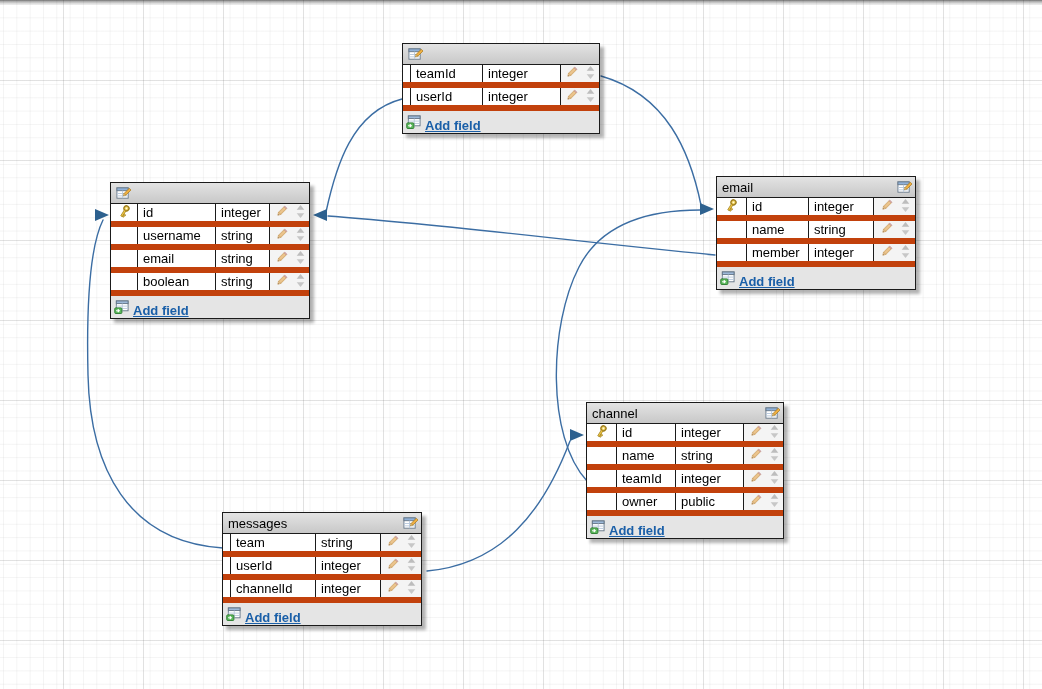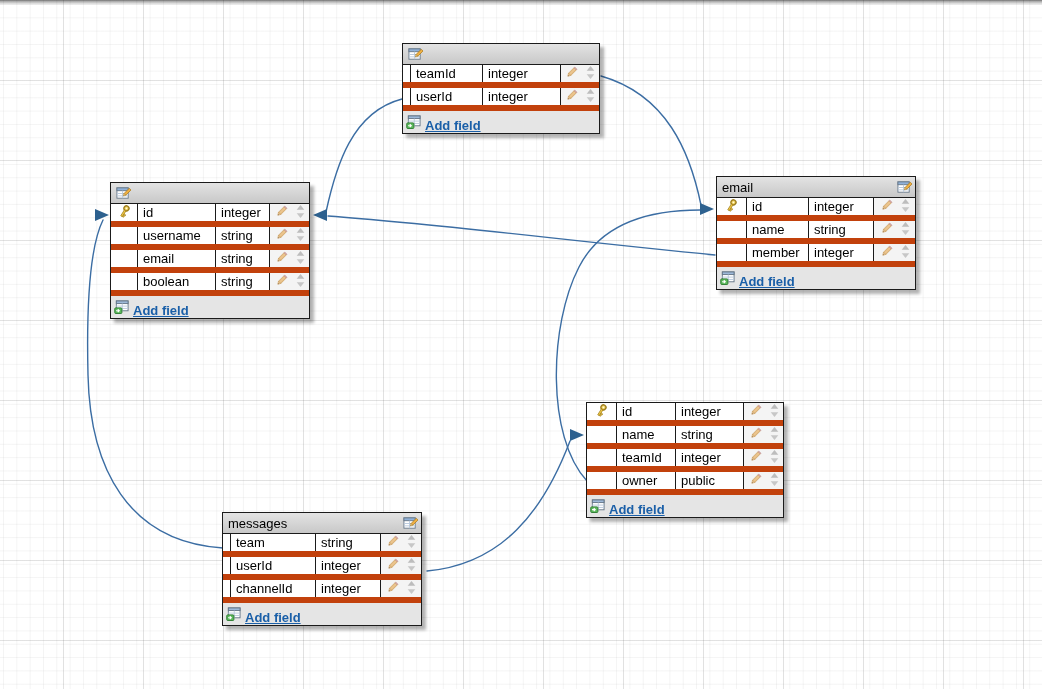--- a/index.html
+++ b/index.html
@@ -416,168 +416,76 @@
     <line x1="8.8" y1="3.8" x2="8.8" y2="11.5" stroke="#b9c9dc"></line>
     <rect x="0.8" y="8.4" width="7.6" height="6" rx="1" fill="#5cb85c" stroke="#2e7d32" stroke-width="1"></rect>
     <path d="M 2.2,11.4 h 3.2 m -1.4,-1.6 l 1.6,1.6 l -1.6,1.6" stroke="#fff" stroke-width="1.2" fill="none"></path>
   </svg>
 </span>
       <a class="addlink">Add field</a>
     </div>
   </div>
 
   <div class="table tbl-channel" style="left:586px; top:402px; width:198px;">
-    <div class="trow">
-      <span class="c key">
-          <span>
-  <svg width="15" height="15" viewBox="0 0 16 16">
-    <g transform="rotate(32 8 8)">
-      <circle cx="8" cy="4.1" r="2.7" fill="#f5d563" stroke="#9c7c1c" stroke-width="1.5"></circle>
-      <circle cx="8" cy="4.1" r="0.9" fill="#fffbe0"></circle>
-      <rect x="7" y="6.4" width="2" height="7.6" fill="#f0c743" stroke="#9c7c1c" stroke-width="0.7"></rect>
-      <rect x="8.9" y="10.4" width="2.2" height="1.4" fill="#f0c743" stroke="#9c7c1c" stroke-width="0.6"></rect>
-      <rect x="8.9" y="12.5" width="1.6" height="1.2" fill="#f0c743" stroke="#9c7c1c" stroke-width="0.6"></rect>
-    </g>
-  </svg>
-</span>
-        </span>
-      <span class="c name">id</span>
-      <span class="c type">integer</span>
-      <span class="c ctrl">
-          <span>
-  <svg width="13" height="13" viewBox="0 0 14 14">
-    <g transform="rotate(45 7 7)">
-      <rect x="5.3" y="1.4" width="3.4" height="8.4" fill="#f3cf9a" stroke="#c79b5d" stroke-width="0.8"></rect>
-      <line x1="6.45" y1="1.4" x2="6.45" y2="9.8" stroke="#e0b379" stroke-width="0.7"></line>
-      <line x1="7.6" y1="1.4" x2="7.6" y2="9.8" stroke="#e0b379" stroke-width="0.7"></line>
-      <polygon points="5.3,9.8 8.7,9.8 7,12.6" fill="#efd0a4" stroke="#c79b5d" stroke-width="0.7"></polygon>
-      <polygon points="6.4,11.6 7.6,11.6 7,12.6" fill="#6b5134"></polygon>
-      <rect x="5.3" y="0.3" width="3.4" height="1.1" fill="#dcaeae" stroke="#b98888" stroke-width="0.5"></rect>
-    </g>
-  </svg>
-</span>
-          <span>
-  <svg width="9" height="15" viewBox="0 0 9 15">
-    <polygon points="4.5,1 8.3,5.8 0.7,5.8" fill="#bdbdbd"></polygon>
-    <polygon points="4.5,14 8.3,9.2 0.7,9.2" fill="#c7c7c7"></polygon>
-  </svg>
-</span>
-        </span>
-    </div>
-    <div class="trow">
-      <span class="c key"></span>
-      <span class="c name">name</span>
-      <span class="c type">string</span>
-      <span class="c ctrl">
-          <span>
-  <svg width="13" height="13" viewBox="0 0 14 14">
-    <g transform="rotate(45 7 7)">
-      <rect x="5.3" y="1.4" width="3.4" height="8.4" fill="#f3cf9a" stroke="#c79b5d" stroke-width="0.8"></rect>
-      <line x1="6.45" y1="1.4" x2="6.45" y2="9.8" stroke="#e0b379" stroke-width="0.7"></line>
-      <line x1="7.6" y1="1.4" x2="7.6" y2="9.8" stroke="#e0b379" stroke-width="0.7"></line>
-      <polygon points="5.3,9.8 8.7,9.8 7,12.6" fill="#efd0a4" stroke="#c79b5d" stroke-width="0.7"></polygon>
-      <polygon points="6.4,11.6 7.6,11.6 7,12.6" fill="#6b5134"></polygon>
-      <rect x="5.3" y="0.3" width="3.4" height="1.1" fill="#dcaeae" stroke="#b98888" stroke-width="0.5"></rect>
-    </g>
-  </svg>
-</span>
-          <span>
-  <svg width="9" height="15" viewBox="0 0 9 15">
-    <polygon points="4.5,1 8.3,5.8 0.7,5.8" fill="#bdbdbd"></polygon>
-    <polygon points="4.5,14 8.3,9.2 0.7,9.2" fill="#c7c7c7"></polygon>
-  </svg>
-</span>
-        </span>
-    </div>
-    <div class="trow">
-      <span class="c key"></span>
-      <span class="c name">teamId</span>
-      <span class="c type">integer</span>
-      <span class="c ctrl">
-          <span>
-  <svg width="13" height="13" viewBox="0 0 14 14">
-    <g transform="rotate(45 7 7)">
-      <rect x="5.3" y="1.4" width="3.4" height="8.4" fill="#f3cf9a" stroke="#c79b5d" stroke-width="0.8"></rect>
-      <line x1="6.45" y1="1.4" x2="6.45" y2="9.8" stroke="#e0b379" stroke-width="0.7"></line>
-      <line x1="7.6" y1="1.4" x2="7.6" y2="9.8" stroke="#e0b379" stroke-width="0.7"></line>
-      <polygon points="5.3,9.8 8.7,9.8 7,12.6" fill="#efd0a4" stroke="#c79b5d" stroke-width="0.7"></polygon>
-      <polygon points="6.4,11.6 7.6,11.6 7,12.6" fill="#6b5134"></polygon>
-      <rect x="5.3" y="0.3" width="3.4" height="1.1" fill="#dcaeae" stroke="#b98888" stroke-width="0.5"></rect>
-    </g>
-  </svg>
-</span>
-          <span>
-  <svg width="9" height="15" viewBox="0 0 9 15">
-    <polygon points="4.5,1 8.3,5.8 0.7,5.8" fill="#bdbdbd"></polygon>
-    <polygon points="4.5,14 8.3,9.2 0.7,9.2" fill="#c7c7c7"></polygon>
-  </svg>
-</span>
-        </span>
-    </div>
-    <div class="trow">
-      <span class="c key"></span>
-      <span class="c name">owner</span>
-      <span class="c type">public</span>
-      <span class="c ctrl">
-          <span>
-  <svg width="13" height="13" viewBox="0 0 14 14">
-    <g transform="rotate(45 7 7)">
-      <rect x="5.3" y="1.4" width="3.4" height="8.4" fill="#f3cf9a" stroke="#c79b5d" stroke-width="0.8"></rect>
-      <line x1="6.45" y1="1.4" x2="6.45" y2="9.8" stroke="#e0b379" stroke-width="0.7"></line>
-      <line x1="7.6" y1="1.4" x2="7.6" y2="9.8" stroke="#e0b379" stroke-width="0.7"></line>
-      <polygon points="5.3,9.8 8.7,9.8 7,12.6" fill="#efd0a4" stroke="#c79b5d" stroke-width="0.7"></polygon>
-      <polygon points="6.4,11.6 7.6,11.6 7,12.6" fill="#6b5134"></polygon>
-      <rect x="5.3" y="0.3" width="3.4" height="1.1" fill="#dcaeae" stroke="#b98888" stroke-width="0.5"></rect>
-    </g>
-  </svg>
-</span>
-          <span>
-  <svg width="9" height="15" viewBox="0 0 9 15">
-    <polygon points="4.5,1 8.3,5.8 0.7,5.8" fill="#bdbdbd"></polygon>
-    <polygon points="4.5,14 8.3,9.2 0.7,9.2" fill="#c7c7c7"></polygon>
-  </svg>
-</span>
-        </span>
-    </div>
-    <div class="addrow">
-      <span>
-  <svg width="15" height="15" viewBox="0 0 16 16">
-    <rect x="2.5" y="1" width="12.5" height="10.5" fill="#fff" stroke="#667788" stroke-width="1"></rect>
-    <rect x="2.5" y="1" width="12.5" height="2.8" fill="#9db9d9" stroke="#667788" stroke-width="1"></rect>
-    <line x1="2.5" y1="6.5" x2="15" y2="6.5" stroke="#b9c9dc"></line>
-    <line x1="2.5" y1="9" x2="15" y2="9" stroke="#b9c9dc"></line>
-    <line x1="8.8" y1="3.8" x2="8.8" y2="11.5" stroke="#b9c9dc"></line>
-    <rect x="0.8" y="8.4" width="7.6" height="6" rx="1" fill="#5cb85c" stroke="#2e7d32" stroke-width="1"></rect>
-    <path d="M 2.2,11.4 h 3.2 m -1.4,-1.6 l 1.6,1.6 l -1.6,1.6" stroke="#fff" stroke-width="1.2" fill="none"></path>
-  </svg>
-</span>
-      <a class="addlink">Add field</a>
-    </div>
-  </div>
-
-  <div class="table tbl-messages" style="left:222px; top:512px; width:200px;">
     <div class="thead">
-      <span class="ttitle">messages</span>
+      <span class="ttitle">channel</span>
       <span class="ticon">
   <svg width="15" height="15" viewBox="0 0 16 16">
     <rect x="1" y="2" width="12" height="11" fill="#fff" stroke="#6b7b8c" stroke-width="1"></rect>
     <rect x="1" y="2" width="12" height="3" fill="#8fb1d9" stroke="#6b7b8c" stroke-width="1"></rect>
     <line x1="1" y1="8" x2="13" y2="8" stroke="#b9c9dc"></line>
     <line x1="1" y1="10.5" x2="13" y2="10.5" stroke="#b9c9dc"></line>
     <line x1="7" y1="5" x2="7" y2="13" stroke="#b9c9dc"></line>
     <g transform="rotate(45 11 7)">
       <rect x="10" y="1.5" width="2.6" height="8" fill="#f0b043" stroke="#a87818" stroke-width="0.7"></rect>
       <polygon points="10,9.5 12.6,9.5 11.3,11.8" fill="#f5d9a8" stroke="#a87818" stroke-width="0.6"></polygon>
     </g>
   </svg>
 </span>
     </div>
     <div class="trow">
-      <span class="c key"></span>
-      <span class="c name">team</span>
+      <span class="c key">
+          <span>
+  <svg width="15" height="15" viewBox="0 0 16 16">
+    <g transform="rotate(32 8 8)">
+      <circle cx="8" cy="4.1" r="2.7" fill="#f5d563" stroke="#9c7c1c" stroke-width="1.5"></circle>
+      <circle cx="8" cy="4.1" r="0.9" fill="#fffbe0"></circle>
+      <rect x="7" y="6.4" width="2" height="7.6" fill="#f0c743" stroke="#9c7c1c" stroke-width="0.7"></rect>
+      <rect x="8.9" y="10.4" width="2.2" height="1.4" fill="#f0c743" stroke="#9c7c1c" stroke-width="0.6"></rect>
+      <rect x="8.9" y="12.5" width="1.6" height="1.2" fill="#f0c743" stroke="#9c7c1c" stroke-width="0.6"></rect>
+    </g>
+  </svg>
+</span>
+        </span>
+      <span class="c name">id</span>
+      <span class="c type">integer</span>
+      <span class="c ctrl">
+          <span>
+  <svg width="13" height="13" viewBox="0 0 14 14">
+    <g transform="rotate(45 7 7)">
+      <rect x="5.3" y="1.4" width="3.4" height="8.4" fill="#f3cf9a" stroke="#c79b5d" stroke-width="0.8"></rect>
+      <line x1="6.45" y1="1.4" x2="6.45" y2="9.8" stroke="#e0b379" stroke-width="0.7"></line>
+      <line x1="7.6" y1="1.4" x2="7.6" y2="9.8" stroke="#e0b379" stroke-width="0.7"></line>
+      <polygon points="5.3,9.8 8.7,9.8 7,12.6" fill="#efd0a4" stroke="#c79b5d" stroke-width="0.7"></polygon>
+      <polygon points="6.4,11.6 7.6,11.6 7,12.6" fill="#6b5134"></polygon>
+      <rect x="5.3" y="0.3" width="3.4" height="1.1" fill="#dcaeae" stroke="#b98888" stroke-width="0.5"></rect>
+    </g>
+  </svg>
+</span>
+          <span>
+  <svg width="9" height="15" viewBox="0 0 9 15">
+    <polygon points="4.5,1 8.3,5.8 0.7,5.8" fill="#bdbdbd"></polygon>
+    <polygon points="4.5,14 8.3,9.2 0.7,9.2" fill="#c7c7c7"></polygon>
+  </svg>
+</span>
+        </span>
+    </div>
+    <div class="trow">
+      <span class="c key"></span>
+      <span class="c name">name</span>
       <span class="c type">string</span>
       <span class="c ctrl">
           <span>
   <svg width="13" height="13" viewBox="0 0 14 14">
     <g transform="rotate(45 7 7)">
       <rect x="5.3" y="1.4" width="3.4" height="8.4" fill="#f3cf9a" stroke="#c79b5d" stroke-width="0.8"></rect>
       <line x1="6.45" y1="1.4" x2="6.45" y2="9.8" stroke="#e0b379" stroke-width="0.7"></line>
       <line x1="7.6" y1="1.4" x2="7.6" y2="9.8" stroke="#e0b379" stroke-width="0.7"></line>
       <polygon points="5.3,9.8 8.7,9.8 7,12.6" fill="#efd0a4" stroke="#c79b5d" stroke-width="0.7"></polygon>
       <polygon points="6.4,11.6 7.6,11.6 7,12.6" fill="#6b5134"></polygon>
@@ -588,47 +496,47 @@
           <span>
   <svg width="9" height="15" viewBox="0 0 9 15">
     <polygon points="4.5,1 8.3,5.8 0.7,5.8" fill="#bdbdbd"></polygon>
     <polygon points="4.5,14 8.3,9.2 0.7,9.2" fill="#c7c7c7"></polygon>
   </svg>
 </span>
         </span>
     </div>
     <div class="trow">
       <span class="c key"></span>
-      <span class="c name">userId</span>
-      <span class="c type">integer</span>
-      <span class="c ctrl">
-          <span>
-  <svg width="13" height="13" viewBox="0 0 14 14">
-    <g transform="rotate(45 7 7)">
-      <rect x="5.3" y="1.4" width="3.4" height="8.4" fill="#f3cf9a" stroke="#c79b5d" stroke-width="0.8"></rect>
-      <line x1="6.45" y1="1.4" x2="6.45" y2="9.8" stroke="#e0b379" stroke-width="0.7"></line>
-      <line x1="7.6" y1="1.4" x2="7.6" y2="9.8" stroke="#e0b379" stroke-width="0.7"></line>
-      <polygon points="5.3,9.8 8.7,9.8 7,12.6" fill="#efd0a4" stroke="#c79b5d" stroke-width="0.7"></polygon>
-      <polygon points="6.4,11.6 7.6,11.6 7,12.6" fill="#6b5134"></polygon>
-      <rect x="5.3" y="0.3" width="3.4" height="1.1" fill="#dcaeae" stroke="#b98888" stroke-width="0.5"></rect>
-    </g>
-  </svg>
-</span>
-          <span>
-  <svg width="9" height="15" viewBox="0 0 9 15">
-    <polygon points="4.5,1 8.3,5.8 0.7,5.8" fill="#bdbdbd"></polygon>
-    <polygon points="4.5,14 8.3,9.2 0.7,9.2" fill="#c7c7c7"></polygon>
-  </svg>
-</span>
-        </span>
-    </div>
-    <div class="trow">
-      <span class="c key"></span>
-      <span class="c name">channelId</span>
-      <span class="c type">integer</span>
+      <span class="c name">teamId</span>
+      <span class="c type">integer</span>
+      <span class="c ctrl">
+          <span>
+  <svg width="13" height="13" viewBox="0 0 14 14">
+    <g transform="rotate(45 7 7)">
+      <rect x="5.3" y="1.4" width="3.4" height="8.4" fill="#f3cf9a" stroke="#c79b5d" stroke-width="0.8"></rect>
+      <line x1="6.45" y1="1.4" x2="6.45" y2="9.8" stroke="#e0b379" stroke-width="0.7"></line>
+      <line x1="7.6" y1="1.4" x2="7.6" y2="9.8" stroke="#e0b379" stroke-width="0.7"></line>
+      <polygon points="5.3,9.8 8.7,9.8 7,12.6" fill="#efd0a4" stroke="#c79b5d" stroke-width="0.7"></polygon>
+      <polygon points="6.4,11.6 7.6,11.6 7,12.6" fill="#6b5134"></polygon>
+      <rect x="5.3" y="0.3" width="3.4" height="1.1" fill="#dcaeae" stroke="#b98888" stroke-width="0.5"></rect>
+    </g>
+  </svg>
+</span>
+          <span>
+  <svg width="9" height="15" viewBox="0 0 9 15">
+    <polygon points="4.5,1 8.3,5.8 0.7,5.8" fill="#bdbdbd"></polygon>
+    <polygon points="4.5,14 8.3,9.2 0.7,9.2" fill="#c7c7c7"></polygon>
+  </svg>
+</span>
+        </span>
+    </div>
+    <div class="trow">
+      <span class="c key"></span>
+      <span class="c name">owner</span>
+      <span class="c type">public</span>
       <span class="c ctrl">
           <span>
   <svg width="13" height="13" viewBox="0 0 14 14">
     <g transform="rotate(45 7 7)">
       <rect x="5.3" y="1.4" width="3.4" height="8.4" fill="#f3cf9a" stroke="#c79b5d" stroke-width="0.8"></rect>
       <line x1="6.45" y1="1.4" x2="6.45" y2="9.8" stroke="#e0b379" stroke-width="0.7"></line>
       <line x1="7.6" y1="1.4" x2="7.6" y2="9.8" stroke="#e0b379" stroke-width="0.7"></line>
       <polygon points="5.3,9.8 8.7,9.8 7,12.6" fill="#efd0a4" stroke="#c79b5d" stroke-width="0.7"></polygon>
       <polygon points="6.4,11.6 7.6,11.6 7,12.6" fill="#6b5134"></polygon>
       <rect x="5.3" y="0.3" width="3.4" height="1.1" fill="#dcaeae" stroke="#b98888" stroke-width="0.5"></rect>
@@ -651,13 +559,121 @@
     <line x1="2.5" y1="6.5" x2="15" y2="6.5" stroke="#b9c9dc"></line>
     <line x1="2.5" y1="9" x2="15" y2="9" stroke="#b9c9dc"></line>
     <line x1="8.8" y1="3.8" x2="8.8" y2="11.5" stroke="#b9c9dc"></line>
     <rect x="0.8" y="8.4" width="7.6" height="6" rx="1" fill="#5cb85c" stroke="#2e7d32" stroke-width="1"></rect>
     <path d="M 2.2,11.4 h 3.2 m -1.4,-1.6 l 1.6,1.6 l -1.6,1.6" stroke="#fff" stroke-width="1.2" fill="none"></path>
   </svg>
 </span>
       <a class="addlink">Add field</a>
     </div>
   </div>
+
+  <div class="table tbl-messages" style="left:222px; top:512px; width:200px;">
+    <div class="thead">
+      <span class="ttitle">messages</span>
+      <span class="ticon">
+  <svg width="15" height="15" viewBox="0 0 16 16">
+    <rect x="1" y="2" width="12" height="11" fill="#fff" stroke="#6b7b8c" stroke-width="1"></rect>
+    <rect x="1" y="2" width="12" height="3" fill="#8fb1d9" stroke="#6b7b8c" stroke-width="1"></rect>
+    <line x1="1" y1="8" x2="13" y2="8" stroke="#b9c9dc"></line>
+    <line x1="1" y1="10.5" x2="13" y2="10.5" stroke="#b9c9dc"></line>
+    <line x1="7" y1="5" x2="7" y2="13" stroke="#b9c9dc"></line>
+    <g transform="rotate(45 11 7)">
+      <rect x="10" y="1.5" width="2.6" height="8" fill="#f0b043" stroke="#a87818" stroke-width="0.7"></rect>
+      <polygon points="10,9.5 12.6,9.5 11.3,11.8" fill="#f5d9a8" stroke="#a87818" stroke-width="0.6"></polygon>
+    </g>
+  </svg>
+</span>
+    </div>
+    <div class="trow">
+      <span class="c key"></span>
+      <span class="c name">team</span>
+      <span class="c type">string</span>
+      <span class="c ctrl">
+          <span>
+  <svg width="13" height="13" viewBox="0 0 14 14">
+    <g transform="rotate(45 7 7)">
+      <rect x="5.3" y="1.4" width="3.4" height="8.4" fill="#f3cf9a" stroke="#c79b5d" stroke-width="0.8"></rect>
+      <line x1="6.45" y1="1.4" x2="6.45" y2="9.8" stroke="#e0b379" stroke-width="0.7"></line>
+      <line x1="7.6" y1="1.4" x2="7.6" y2="9.8" stroke="#e0b379" stroke-width="0.7"></line>
+      <polygon points="5.3,9.8 8.7,9.8 7,12.6" fill="#efd0a4" stroke="#c79b5d" stroke-width="0.7"></polygon>
+      <polygon points="6.4,11.6 7.6,11.6 7,12.6" fill="#6b5134"></polygon>
+      <rect x="5.3" y="0.3" width="3.4" height="1.1" fill="#dcaeae" stroke="#b98888" stroke-width="0.5"></rect>
+    </g>
+  </svg>
+</span>
+          <span>
+  <svg width="9" height="15" viewBox="0 0 9 15">
+    <polygon points="4.5,1 8.3,5.8 0.7,5.8" fill="#bdbdbd"></polygon>
+    <polygon points="4.5,14 8.3,9.2 0.7,9.2" fill="#c7c7c7"></polygon>
+  </svg>
+</span>
+        </span>
+    </div>
+    <div class="trow">
+      <span class="c key"></span>
+      <span class="c name">userId</span>
+      <span class="c type">integer</span>
+      <span class="c ctrl">
+          <span>
+  <svg width="13" height="13" viewBox="0 0 14 14">
+    <g transform="rotate(45 7 7)">
+      <rect x="5.3" y="1.4" width="3.4" height="8.4" fill="#f3cf9a" stroke="#c79b5d" stroke-width="0.8"></rect>
+      <line x1="6.45" y1="1.4" x2="6.45" y2="9.8" stroke="#e0b379" stroke-width="0.7"></line>
+      <line x1="7.6" y1="1.4" x2="7.6" y2="9.8" stroke="#e0b379" stroke-width="0.7"></line>
+      <polygon points="5.3,9.8 8.7,9.8 7,12.6" fill="#efd0a4" stroke="#c79b5d" stroke-width="0.7"></polygon>
+      <polygon points="6.4,11.6 7.6,11.6 7,12.6" fill="#6b5134"></polygon>
+      <rect x="5.3" y="0.3" width="3.4" height="1.1" fill="#dcaeae" stroke="#b98888" stroke-width="0.5"></rect>
+    </g>
+  </svg>
+</span>
+          <span>
+  <svg width="9" height="15" viewBox="0 0 9 15">
+    <polygon points="4.5,1 8.3,5.8 0.7,5.8" fill="#bdbdbd"></polygon>
+    <polygon points="4.5,14 8.3,9.2 0.7,9.2" fill="#c7c7c7"></polygon>
+  </svg>
+</span>
+        </span>
+    </div>
+    <div class="trow">
+      <span class="c key"></span>
+      <span class="c name">channelId</span>
+      <span class="c type">integer</span>
+      <span class="c ctrl">
+          <span>
+  <svg width="13" height="13" viewBox="0 0 14 14">
+    <g transform="rotate(45 7 7)">
+      <rect x="5.3" y="1.4" width="3.4" height="8.4" fill="#f3cf9a" stroke="#c79b5d" stroke-width="0.8"></rect>
+      <line x1="6.45" y1="1.4" x2="6.45" y2="9.8" stroke="#e0b379" stroke-width="0.7"></line>
+      <line x1="7.6" y1="1.4" x2="7.6" y2="9.8" stroke="#e0b379" stroke-width="0.7"></line>
+      <polygon points="5.3,9.8 8.7,9.8 7,12.6" fill="#efd0a4" stroke="#c79b5d" stroke-width="0.7"></polygon>
+      <polygon points="6.4,11.6 7.6,11.6 7,12.6" fill="#6b5134"></polygon>
+      <rect x="5.3" y="0.3" width="3.4" height="1.1" fill="#dcaeae" stroke="#b98888" stroke-width="0.5"></rect>
+    </g>
+  </svg>
+</span>
+          <span>
+  <svg width="9" height="15" viewBox="0 0 9 15">
+    <polygon points="4.5,1 8.3,5.8 0.7,5.8" fill="#bdbdbd"></polygon>
+    <polygon points="4.5,14 8.3,9.2 0.7,9.2" fill="#c7c7c7"></polygon>
+  </svg>
+</span>
+        </span>
+    </div>
+    <div class="addrow">
+      <span>
+  <svg width="15" height="15" viewBox="0 0 16 16">
+    <rect x="2.5" y="1" width="12.5" height="10.5" fill="#fff" stroke="#667788" stroke-width="1"></rect>
+    <rect x="2.5" y="1" width="12.5" height="2.8" fill="#9db9d9" stroke="#667788" stroke-width="1"></rect>
+    <line x1="2.5" y1="6.5" x2="15" y2="6.5" stroke="#b9c9dc"></line>
+    <line x1="2.5" y1="9" x2="15" y2="9" stroke="#b9c9dc"></line>
+    <line x1="8.8" y1="3.8" x2="8.8" y2="11.5" stroke="#b9c9dc"></line>
+    <rect x="0.8" y="8.4" width="7.6" height="6" rx="1" fill="#5cb85c" stroke="#2e7d32" stroke-width="1"></rect>
+    <path d="M 2.2,11.4 h 3.2 m -1.4,-1.6 l 1.6,1.6 l -1.6,1.6" stroke="#fff" stroke-width="1.2" fill="none"></path>
+  </svg>
+</span>
+      <a class="addlink">Add field</a>
+    </div>
+  </div>
 </div>
 
 </body></html>

